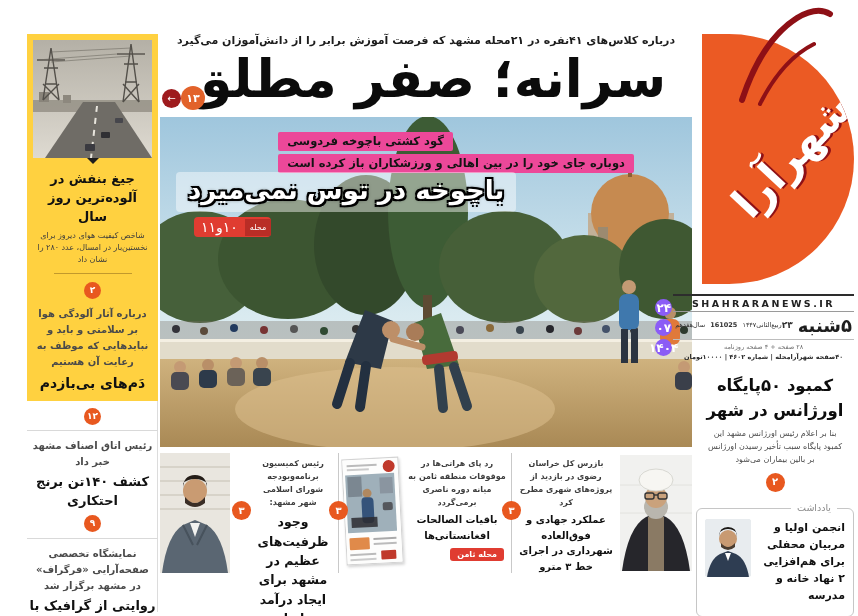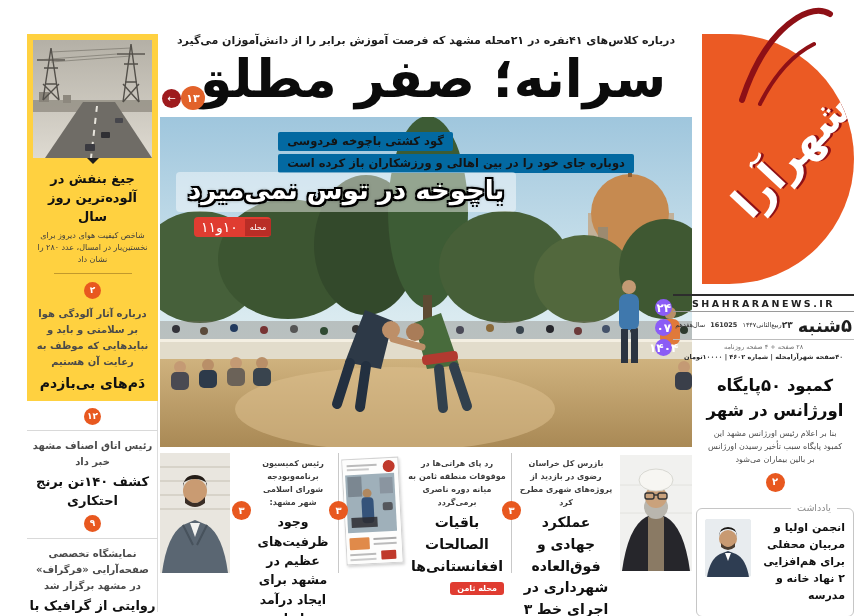--- a/index.html
+++ b/index.html
@@ -33,39 +33,39 @@
   .lead-headline{font-size:52px;font-weight:bold;color:#0b0b0b;line-height:1.08;margin-top:4px}
   .pageref{position:absolute;left:6px;top:86px;display:flex;align-items:center;direction:ltr}
   .pageref .pnum{width:24px;height:24px;background:#e2622a;color:#fff;border-radius:50%;
                  display:flex;align-items:center;justify-content:center;font-size:11px;font-weight:bold;z-index:2}
   .pageref .parr{width:19px;height:19px;background:#9e1b1e;color:#fff;border-radius:50%;
                  display:flex;align-items:center;justify-content:center;font-size:10px;margin-left:-4px}
 
   .photo{position:relative;width:532px;height:330px;margin-top:10px;overflow:hidden;background:#bcd6e2}
   .photo svg{position:absolute;inset:0}
   .ph-kickers{position:absolute;top:13px;right:44px;text-align:left;direction:rtl}
-  .ph-kickers span{display:inline-block;background:#0369a1;color:#141414;font-size:11.5px;font-weight:bold;
+  .ph-kickers span{display:inline-block;background:#ec4899;color:#141414;font-size:11.5px;font-weight:bold;
                    padding:2px 9px 3px;margin-bottom:3px;border-radius:2px}
   .ph-kickers .l2{display:block;width:max-content;margin-right:14px}
   .ph-head{position:absolute;top:55px;left:16px;background:rgba(255,255,255,.45);border-radius:4px;
            padding:3px 12px 7px;font-size:26px;font-weight:bold;color:#fff;
            text-shadow:2px 2px 0 #000,-2px 2px 0 #000,2px -2px 0 #000,-2px -2px 0 #000,0 0 4px #000}
   .ph-tag{position:absolute;top:100px;left:34px;background:#e03c31;border-radius:4px;
           display:flex;align-items:center;overflow:hidden}
   .ph-tag .t-lab{background:#b92d26;color:#fff;font-size:8px;padding:4px 5px}
   .ph-tag .t-val{color:#fff;font-size:14px;font-weight:normal;padding:2px 7px}
 
   .brow{display:flex;margin-top:6px;height:120px}
   .bart{position:relative;padding:5px 5px 0}
   .bart:not(:last-child){border-left:1px solid #c9c9c9}
   .b-metro{width:181px}
   .b-afghan{width:173px}
   .b-budget{width:178px}
   .bkick{font-size:8px;font-weight:bold;color:#3d3d3d;line-height:1.6;text-align:center}
-  .bhead{font-size:14px;font-weight:bold;color:#101010;line-height:1.55;margin-top:3px;text-align:center}
+  .bhead{font-size:10px;font-weight:bold;color:#101010;line-height:1.55;margin-top:3px;text-align:center}
   .b-badge{position:absolute;left:-10px;top:48px;z-index:3}
   .b-metro .btxt{margin-left:2px;margin-right:74px}
   .b-metro .b-photo{position:absolute;right:0;top:2px;width:72px;height:116px;overflow:hidden}
   .b-afghan .btxt{margin-left:64px}
   .b-afghan .b-thumb{position:absolute;left:5px;top:5px;width:57px;height:106px;transform:rotate(-3deg);
                      background:#fff;border:1px solid #d3d3d3;box-shadow:1px 2px 3px rgba(0,0,0,.18);overflow:hidden}
   .mtag{display:block;width:max-content;margin:5px 2px 0 auto;background:#e03c31;color:#fff;
         font-size:8px;font-weight:bold;padding:2px 7px;border-radius:3px}
   .b-budget .btxt{margin-left:88px}
   .b-budget .b-photo{position:absolute;left:0;top:0;width:70px;height:120px;overflow:hidden}

